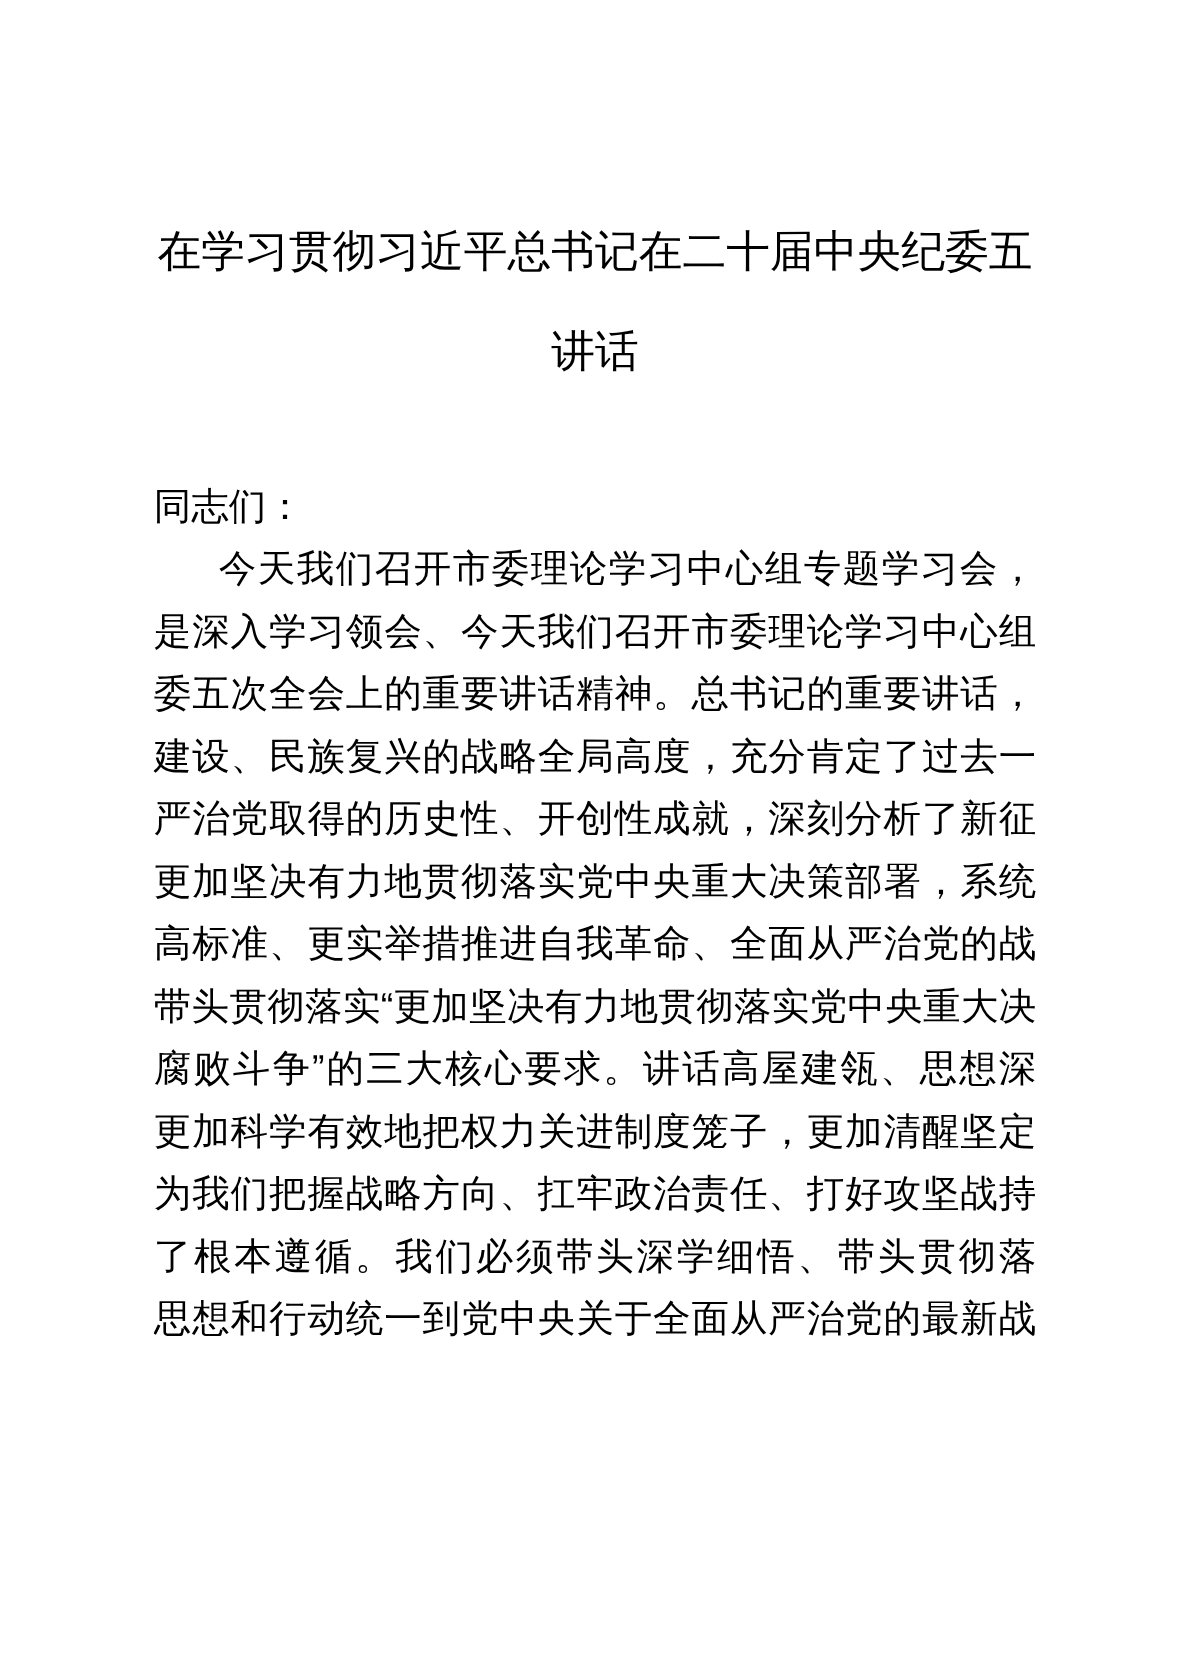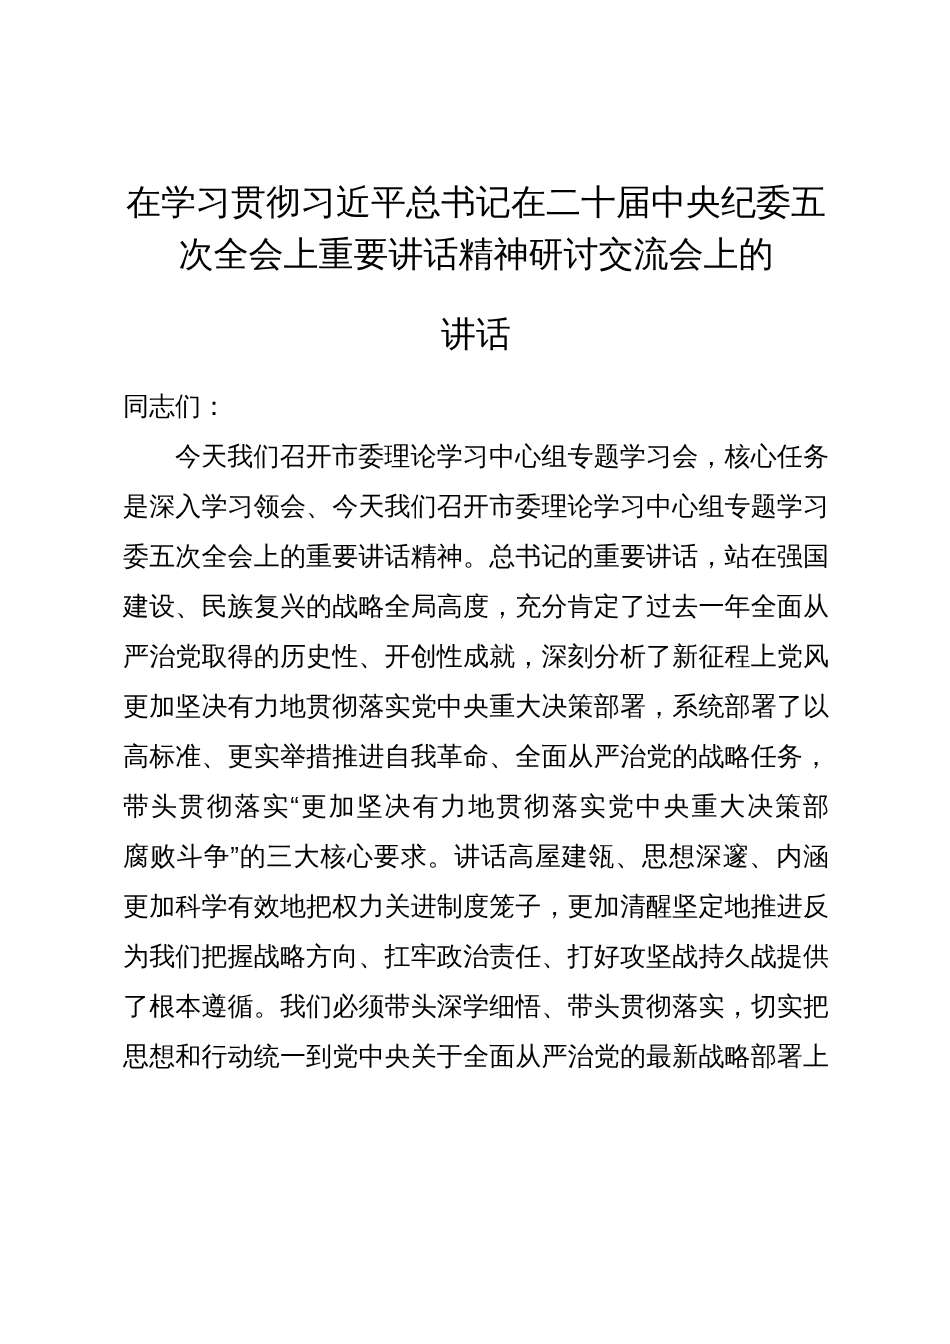--- a/index.html
+++ b/index.html
@@ -31,21 +31,21 @@
     white-space: nowrap;
   }
   .title-line.last {
     margin-top: 28px;
   }
   .body-block {
     position: absolute;
     top: 381px;
     left: 123px;
     width: 706px;
-    font-size: 26px;
+    font-size: 30px;
     line-height: 50px;
   }
   .bline {
     text-align: justify;
     text-align-last: justify;
     height: 50px;
     overflow: hidden;
   }
   .bline.no-fill {
     text-align: left;
@@ -55,21 +55,20 @@
     padding-left: 52px;
   }
 </style>
 </head>
 <body>
 
 <div class="page" style="--page-bg: #ffffff; --text-color: #000000;">
 
   <div class="title-block">
     <div class="title-line">在学习贯彻习近平总书记在二十届中央纪委五</div>
-    <div class="title-line">次全会上重要讲话精神研讨交流会上的</div>
     <div class="title-line last">讲话</div>
   </div>
 
   <div class="body-block">
     <div class="bline no-fill">同志们：</div>
     <div class="bline indent">今天我们召开市委理论学习中心组专题学习会，核心任务</div>
     <div class="bline">是深入学习领会、今天我们召开市委理论学习中心组专题学习会</div>
     <div class="bline">委五次全会上的重要讲话精神。总书记的重要讲话，站在强国</div>
     <div class="bline">建设、民族复兴的战略全局高度，充分肯定了过去一年全面从</div>
     <div class="bline">严治党取得的历史性、开创性成就，深刻分析了新征程上党风</div>

